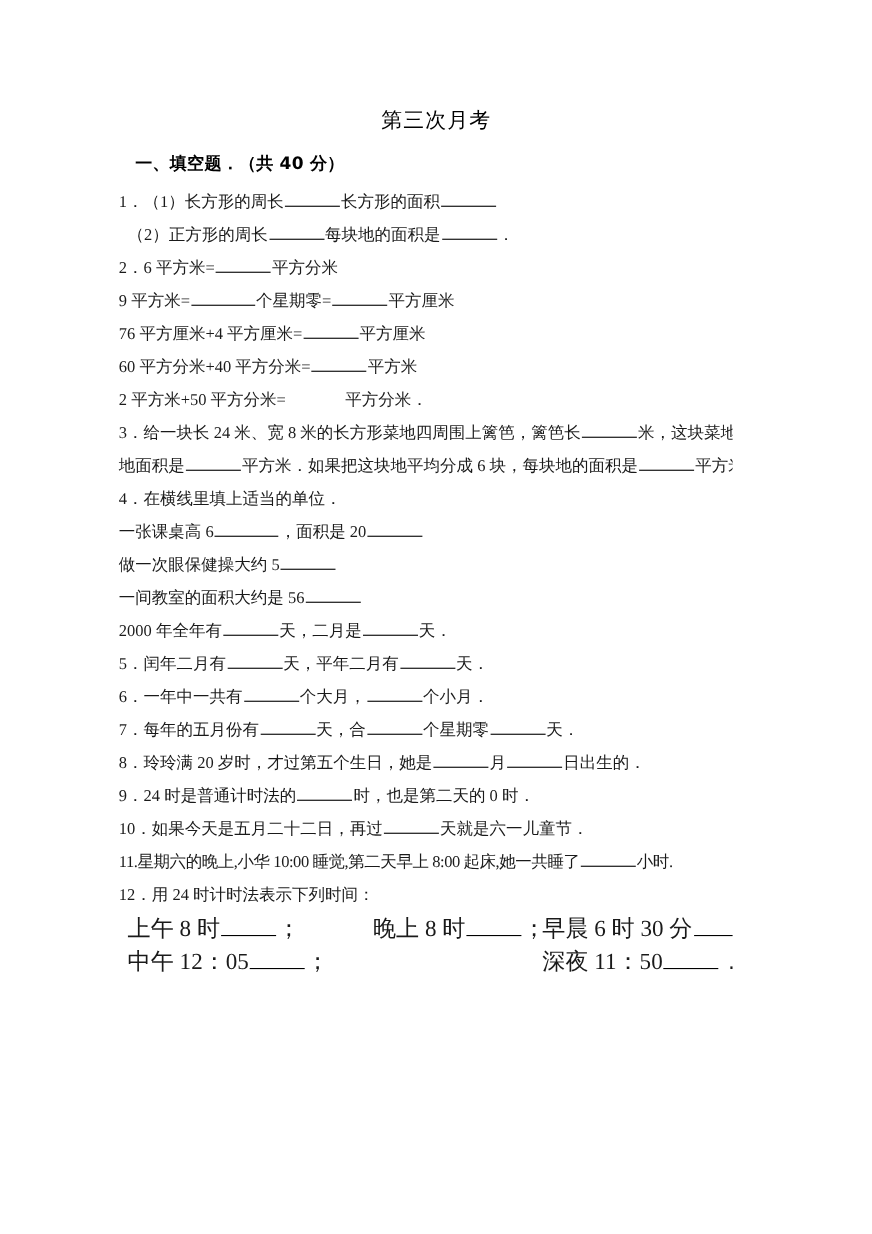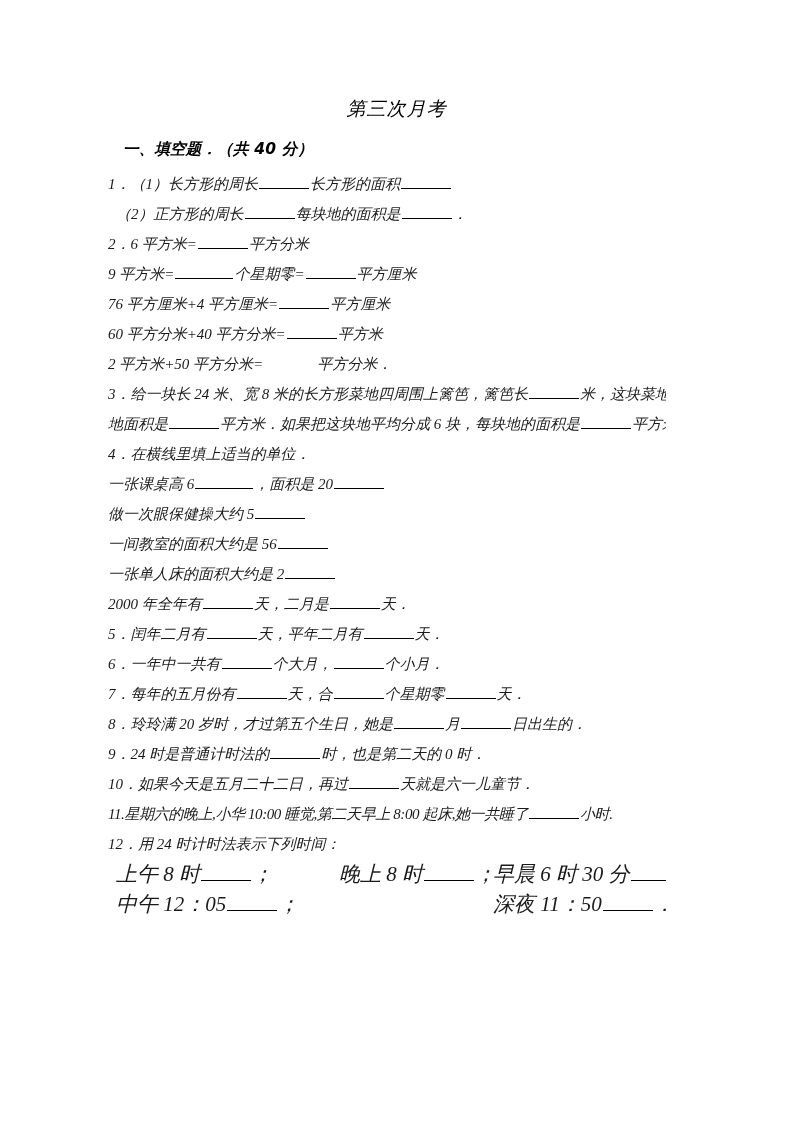--- a/index.html
+++ b/index.html
@@ -16,21 +16,20 @@
     -webkit-font-smoothing: antialiased;
   }
   .page {
     position: absolute;
     left: 0; top: 0;
     width: 666px;
     height: 1122px;
     box-sizing: border-box;
     padding: 0;
     overflow: hidden;
-    font-style: italic;
   }
   .doc-title {
     position: absolute;
     left: 0;
     top: 96px;
     width: 793px;
     text-align: center;
     font-family: "DejaVu Sans", "Liberation Sans", sans-serif;
     font-size: 19px;
     font-weight: 500;
@@ -137,23 +136,20 @@
     <div class="line">
       <span>一张课桌高 6</span><span class="blank b-lg"></span><span>，面积是 20</span><span class="blank b-md"></span>
     </div>
     <div class="line">
       <span>做一次眼保健操大约 5</span><span class="blank b-md"></span>
     </div>
     <div class="line">
       <span>一间教室的面积大约是 56</span><span class="blank b-md"></span>
     </div>
     <div class="line">
-      <span>一张单人床的面积大约是 2</span><span class="blank b-md"></span>
-    </div>
-    <div class="line">
       <span>2000 年全年有</span><span class="blank b-md"></span><span>天，二月是</span><span class="blank b-md"></span><span>天．</span>
     </div>
 
     <div class="q">
       <span>5．闰年二月有</span><span class="blank b-md"></span><span>天，平年二月有</span><span class="blank b-md"></span><span>天．</span>
     </div>
 
     <div class="q">
       <span>6．一年中一共有</span><span class="blank b-md"></span><span>个大月，</span><span class="blank b-md"></span><span>个小月．</span>
     </div>

